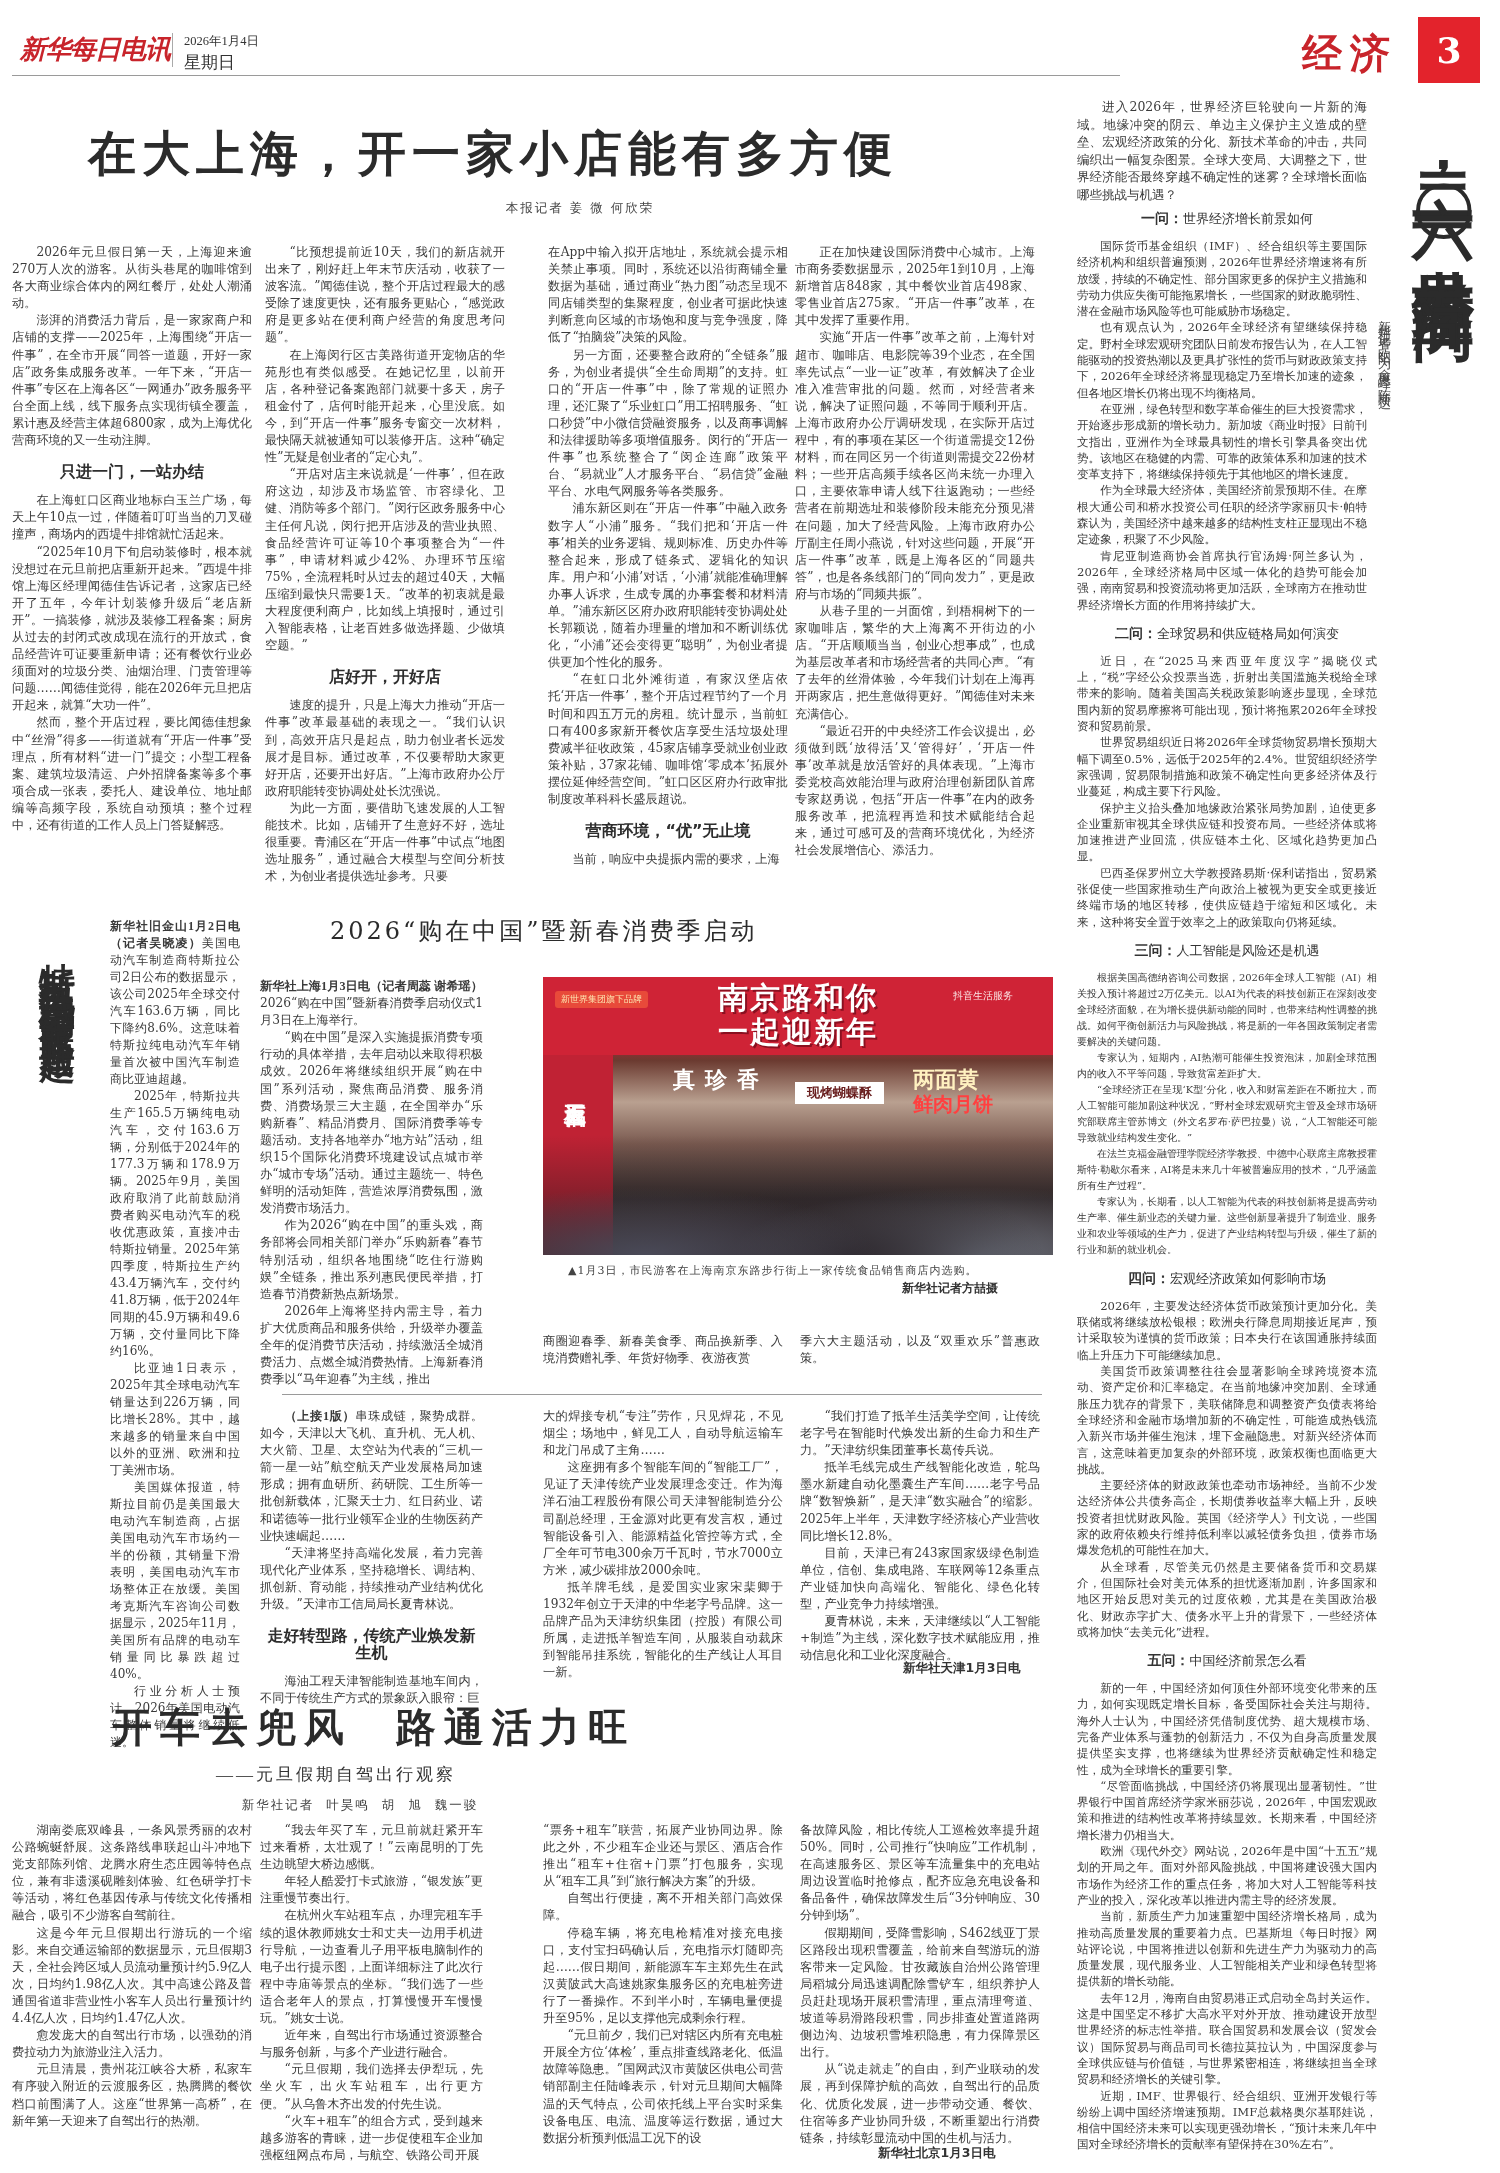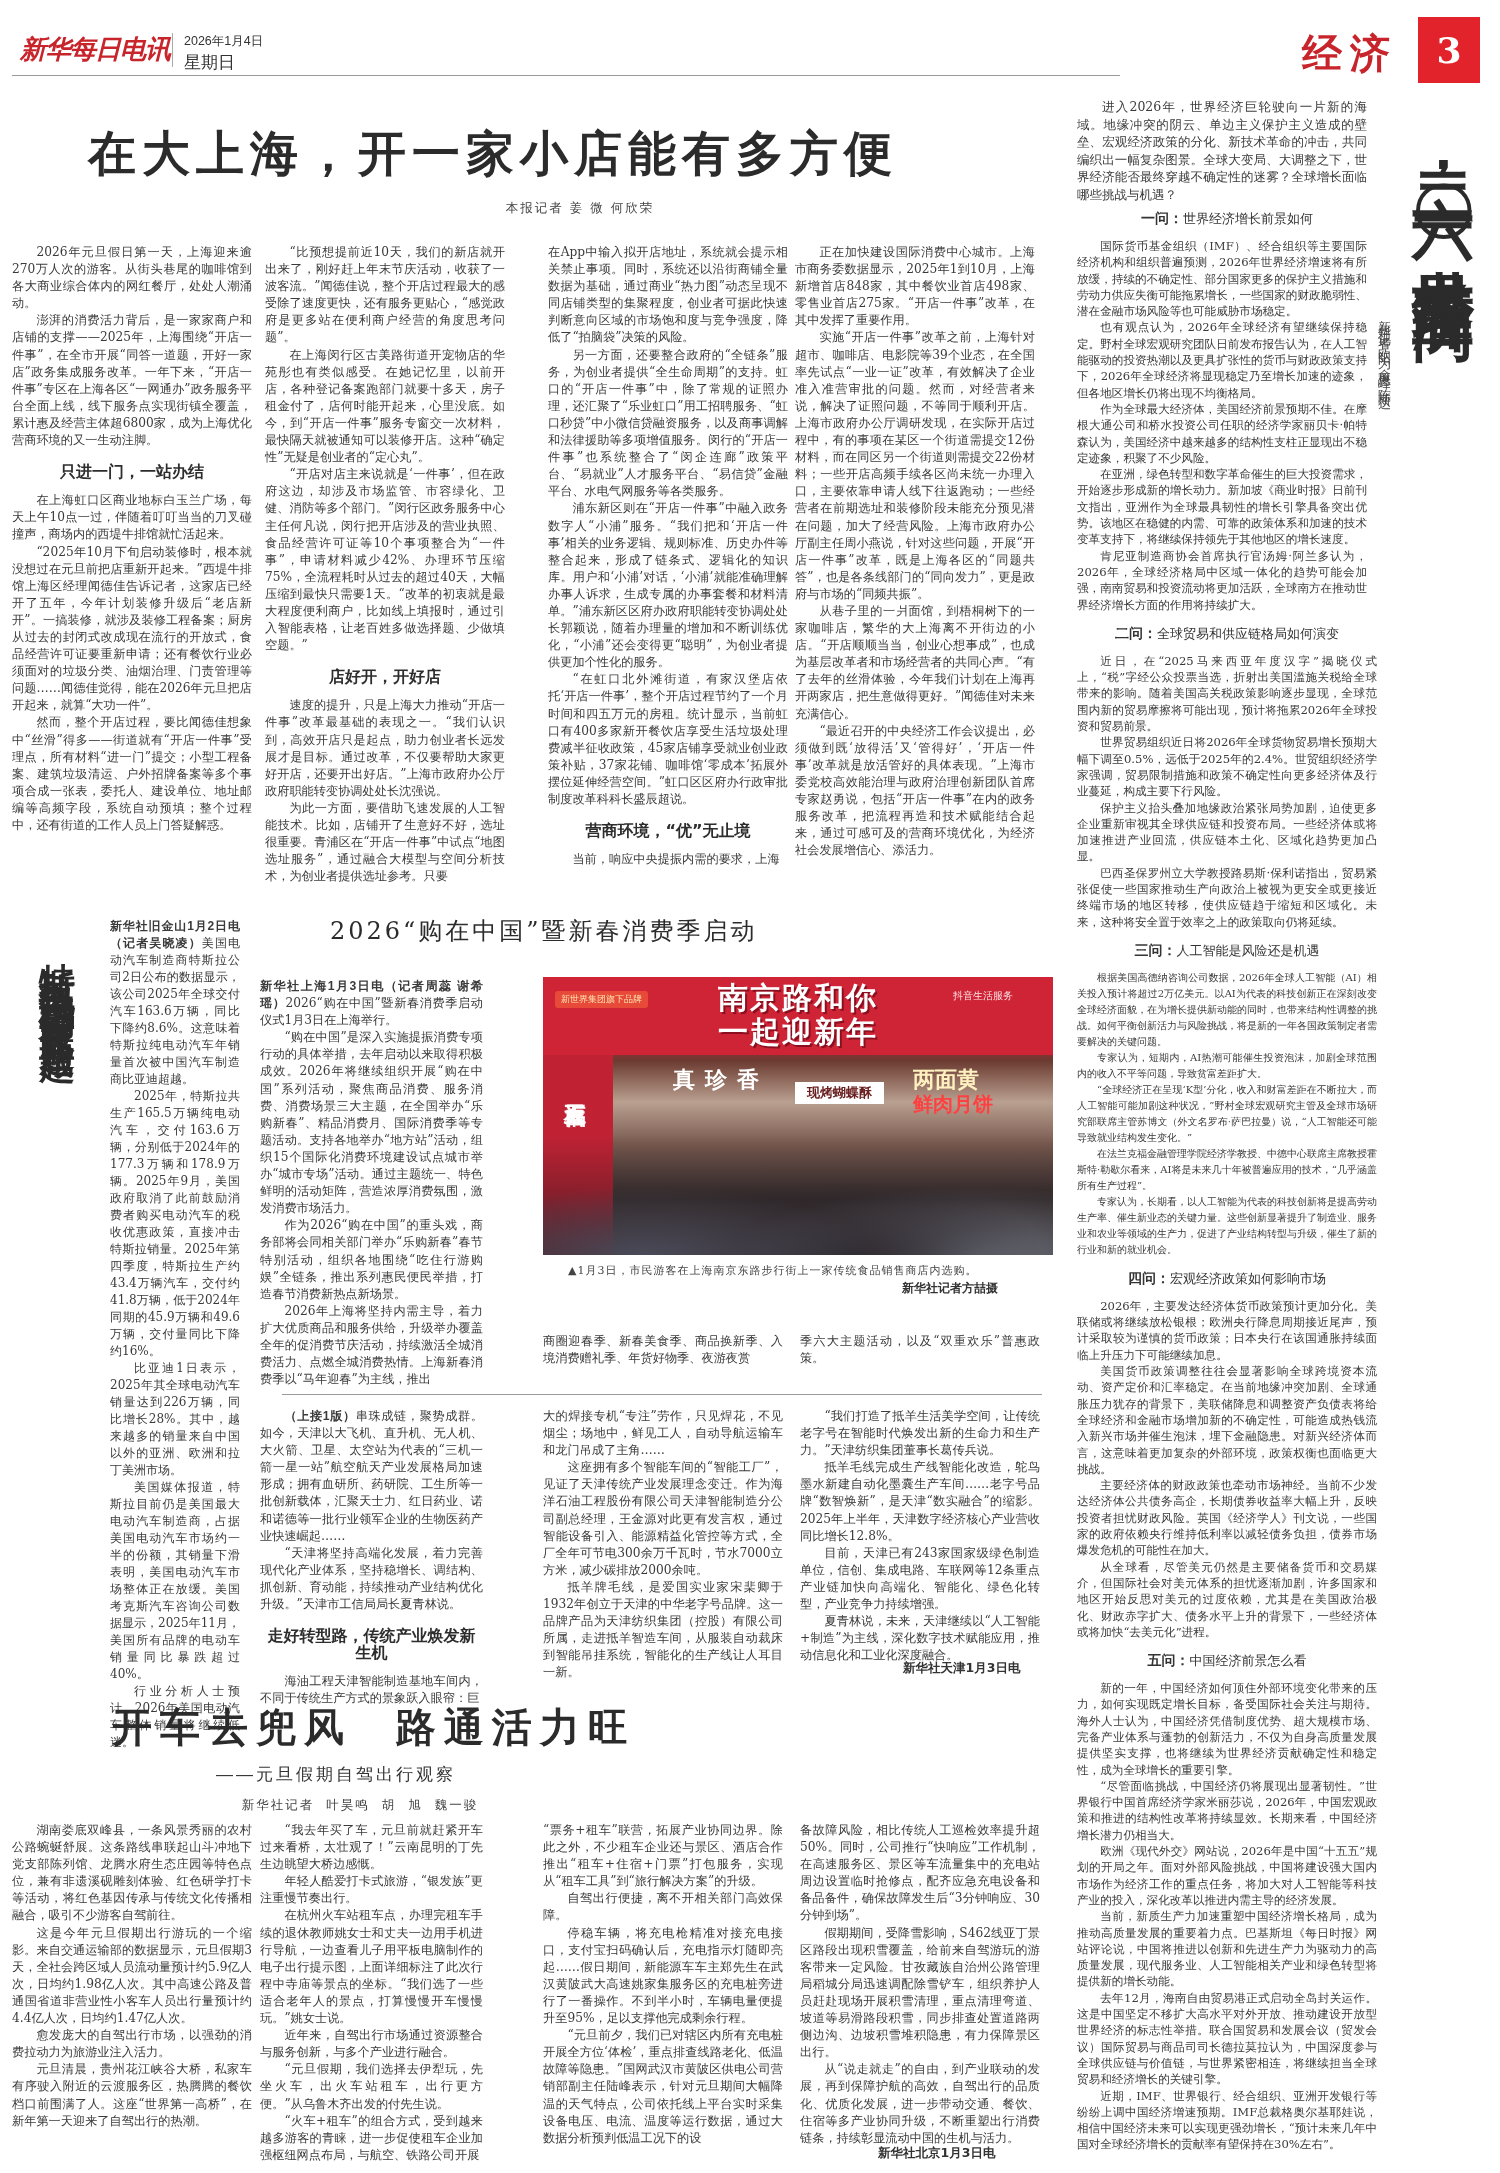--- a/index.html
+++ b/index.html
@@ -2,21 +2,21 @@
 <html><head>
 <meta charset="utf-8">
 <style>
   * { box-sizing: border-box; margin: 0; padding: 0; }
   html, body { width: 1500px; height: 2173px; background: #ffffff; overflow: hidden; }
   body { position: relative; font-family: "DejaVu Serif", "Liberation Serif", serif; color: #333; }
   .abs { position: absolute; }
   .body-text { font-size: 12.2px; line-height: 17.1px; color: #3a3a3a; text-align: justify; }
   .body-text p { text-indent: 2em; }
   .body-text p.noindent { text-indent: 0; }
-  .sans { font-family: Liberation Sans, sans-serif; }
+  .sans { font-family: Liberation Serif, serif; }
   .masthead-logo { color: #c8242b; font-family: "DejaVu Serif", serif; font-weight: bold; font-style: italic; font-size: 26px; letter-spacing: -1px; }
   .divider-v { width: 1px; background: #aaa; }
   .hr { height: 1px; background: #9a9a9a; }
   .section-name { color: #c8242b; font-weight: bold; font-size: 40px; letter-spacing: 8px; font-family: "DejaVu Serif", serif; }
   .page-num { background: #e3232c; color: #fff; font-weight: bold; font-size: 36px; text-align: center; font-family: "DejaVu Serif", serif; }
   .headline-big { font-weight: bold; color: #2b2b2b; font-family: "DejaVu Serif", serif; }
   .subhead { font-family: "DejaVu Sans", sans-serif; font-weight: bold; font-size: 16px; color: #2d2d2d; text-align: center; }
   .qhead { font-size: 13px; color: #333; text-align: center; }
   .qhead b { font-family: "DejaVu Sans", sans-serif; font-weight: bold; font-size: 14px; }
   .dateline { font-family: "DejaVu Sans", sans-serif; font-weight: bold; color: #333; }
@@ -88,22 +88,22 @@
   <div class="abs body-text" style="left:1077px;top:98px;width:290px;text-indent:2em;font-size:12.5px;line-height:17.5px;">进入2026年，世界经济巨轮驶向一片新的海域。地缘冲突的阴云、单边主义保护主义造成的壁垒、宏观经济政策的分化、新技术革命的冲击，共同编织出一幅复杂图景。全球大变局、大调整之下，世界经济能否最终穿越不确定性的迷雾？全球增长面临哪些挑战与机遇？</div>
 
   <div class="abs vtitle" style="left:1408px;top:128px;font-size:62px;line-height:70px;letter-spacing:6px;">二〇二六，世界经济五问</div>
   <div class="abs vbyline" style="left:1375px;top:310px;">新华社记者  欧阳为  俞懋峰  陈斯达</div>
 
   <div class="abs" style="left:1077px;top:210px;width:300px;" id="economy-body">
       <div class="qhead" style="margin: 0px 0px 10px;"><b>一问：</b><span>世界经济增长前景如何</span></div>
       <div class="body-text" style="font-size: 11.6px; line-height: 16.3px; width: 290px;">
         <p>国际货币基金组织（IMF）、经合组织等主要国际经济机构和组织普遍预测，2026年世界经济增速将有所放缓，持续的不确定性、部分国家更多的保护主义措施和劳动力供应失衡可能拖累增长，一些国家的财政脆弱性、潜在金融市场风险等也可能威胁市场稳定。</p>
         <p>也有观点认为，2026年全球经济有望继续保持稳定。野村全球宏观研究团队日前发布报告认为，在人工智能驱动的投资热潮以及更具扩张性的货币与财政政策支持下，2026年全球经济将显现稳定乃至增长加速的迹象，但各地区增长仍将出现不均衡格局。</p>
+        <p>在亚洲，绿色转型和数字革命催生的巨大投资需求，开始逐步形成新的增长动力。新加坡《商业时报》日前刊文指出，亚洲作为全球最具韧性的增长引擎具备突出优势。该地区在稳健的内需、可靠的政策体系和加速的技术变革支持下，将继续保持领先于其他地区的增长速度。</p>
         <p>作为全球最大经济体，美国经济前景预期不佳。在摩根大通公司和桥水投资公司任职的经济学家丽贝卡·帕特森认为，美国经济中越来越多的结构性支柱正显现出不稳定迹象，积聚了不少风险。</p>
-        <p>在亚洲，绿色转型和数字革命催生的巨大投资需求，开始逐步形成新的增长动力。新加坡《商业时报》日前刊文指出，亚洲作为全球最具韧性的增长引擎具备突出优势。该地区在稳健的内需、可靠的政策体系和加速的技术变革支持下，将继续保持领先于其他地区的增长速度。</p>
         <p>肯尼亚制造商协会首席执行官汤姆·阿兰多认为，2026年，全球经济格局中区域一体化的趋势可能会加强，南南贸易和投资流动将更加活跃，全球南方在推动世界经济增长方面的作用将持续扩大。</p>
       </div>
       <div class="qhead" style="margin: 12px 0px 10px;"><b>二问：</b><span>全球贸易和供应链格局如何演变</span></div>
       <div class="body-text" style="font-size: 11.6px; line-height: 16.3px;">
         <p>近日，在“2025马来西亚年度汉字”揭晓仪式上，“税”字经公众投票当选，折射出美国滥施关税给全球带来的影响。随着美国高关税政策影响逐步显现，全球范围内新的贸易摩擦将可能出现，预计将拖累2026年全球投资和贸易前景。</p>
         <p>世界贸易组织近日将2026年全球货物贸易增长预期大幅下调至0.5%，远低于2025年的2.4%。世贸组织经济学家强调，贸易限制措施和政策不确定性向更多经济体及行业蔓延，构成主要下行风险。</p>
         <p>保护主义抬头叠加地缘政治紧张局势加剧，迫使更多企业重新审视其全球供应链和投资布局。一些经济体或将加速推进产业回流，供应链本土化、区域化趋势更加凸显。</p>
         <p>巴西圣保罗州立大学教授路易斯·保利诺指出，贸易紧张促使一些国家推动生产向政治上被视为更安全或更接近终端市场的地区转移，使供应链趋于缩短和区域化。未来，这种将安全置于效率之上的政策取向仍将延续。</p>
       </div>
       <div class="qhead" style="margin: 12px 0px 10px;"><b>三问：</b><span>人工智能是风险还是机遇</span></div>

